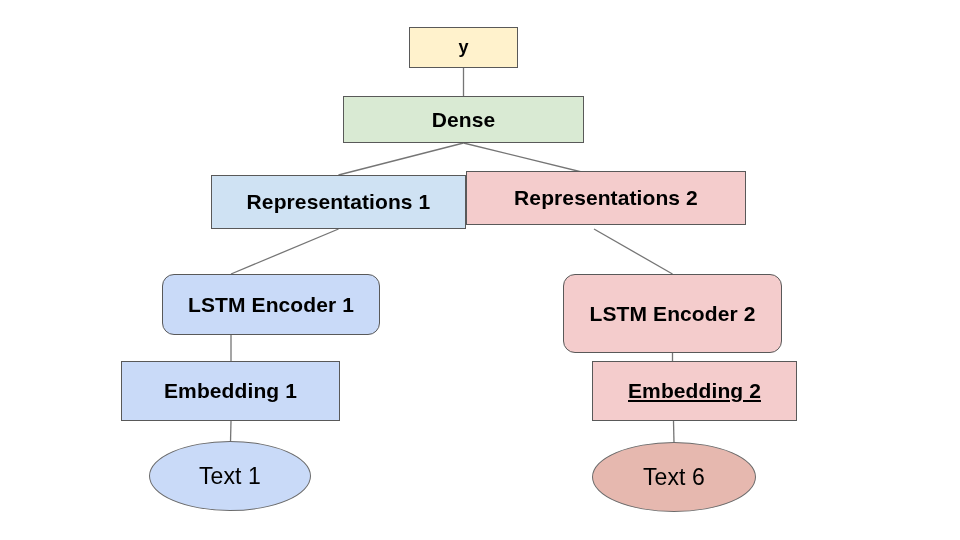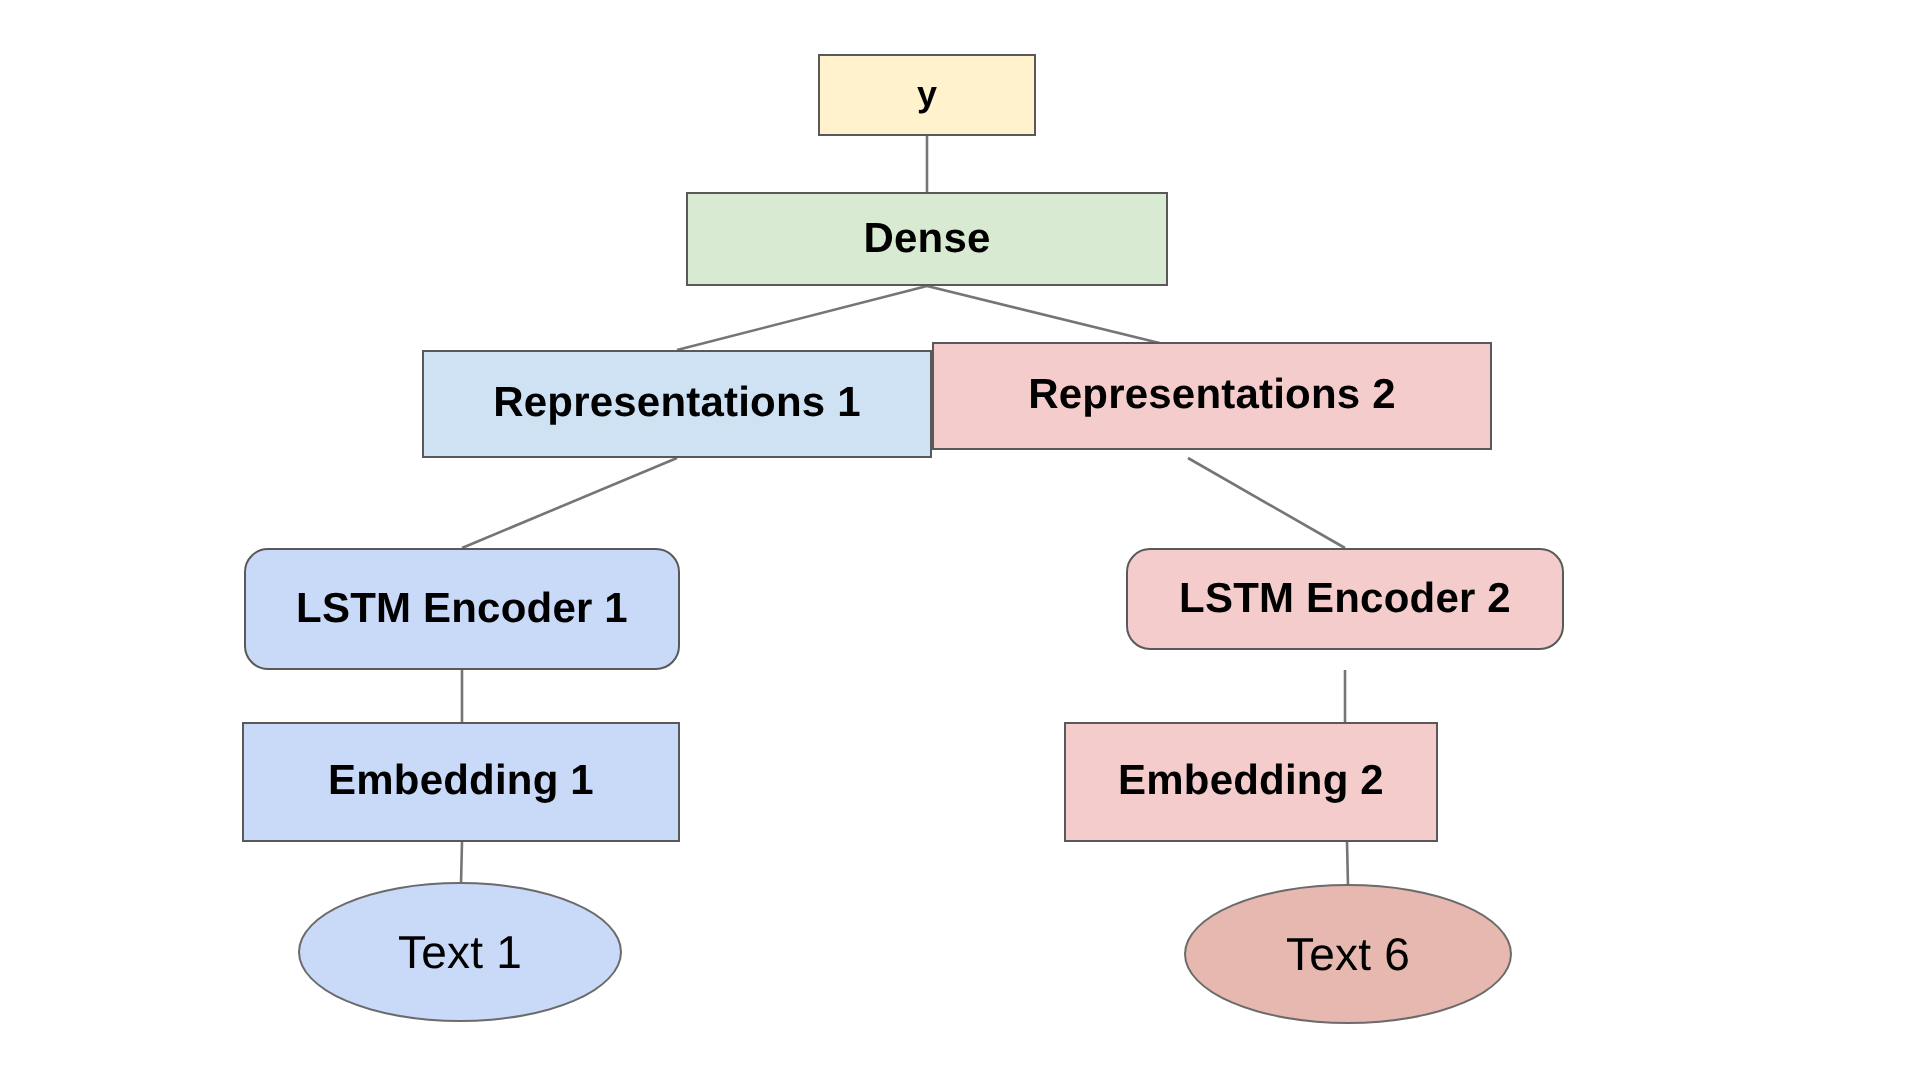--- a/index.html
+++ b/index.html
@@ -40,23 +40,23 @@
     border: 1.2px solid #6b6b6b;
     font-weight: normal;
     font-size: 23px;
   }
   
   #node-y     { left: 409px; top: 27px;  width: 109px; height: 41px; font-size: 18px; }
   #node-dense { left: 343px; top: 96px;  width: 241px; height: 47px; }
   #node-rep1  { left: 211px; top: 175px; width: 255px; height: 54px; }
   #node-rep2  { left: 466px; top: 171px; width: 280px; height: 54px; }
   #node-lstm1 { left: 122px; top: 274px; width: 218px; height: 61px; }
-  #node-lstm2 { left: 563px; top: 274px; width: 219px; height: 51px; }
+  #node-lstm2 { left: 563px; top: 274px; width: 219px; height: 79px; }
   #node-emb1  { left: 121px; top: 361px; width: 219px; height: 60px; }
-  #node-emb2  { left: 532px; top: 361px; width: 187px; height: 60px; }
+  #node-emb2  { left: 592px; top: 361px; width: 205px; height: 60px; text-decoration: underline; }
   #node-text1 { left: 149px; top: 441px; width: 162px; height: 70px; }
   #node-text2 { left: 592px; top: 442px; width: 164px; height: 70px; }
 </style>
 </head>
 <body>
 
 <div id="canvas">
 
   <svg id="edges" viewBox="0 0 960 540" xmlns="http://www.w3.org/2000/svg">
     <g stroke="#757575" stroke-width="1.3" fill="none">
@@ -73,21 +73,21 @@
   </svg>
 
   <div class="node" id="node-y" style="background-color: rgb(255, 242, 204);">y</div>
 
   <div class="node" id="node-dense" style="background-color: rgb(217, 234, 211);">Dense</div>
 
   <div class="node" id="node-rep1" style="background-color: rgb(207, 226, 243);">Representations 1</div>
 
   <div class="node" id="node-rep2" style="background-color: rgb(244, 204, 204);">Representations 2</div>
 
-  <div class="node rounded" id="node-lstm1" style="background-color: rgb(201, 218, 248);">LSTM Encoder 1</div>
+  <div class="node rounded" id="node-lstm1" style="background-color: rgb(201, 218, 248); margin-left: 40px;">LSTM Encoder 1</div>
 
   <div class="node rounded" id="node-lstm2" style="background-color: rgb(244, 204, 204);">LSTM Encoder 2</div>
 
   <div class="node" id="node-emb1" style="background-color: rgb(201, 218, 248);">Embedding 1</div>
 
   <div class="node" id="node-emb2" style="background-color: rgb(244, 204, 204);">Embedding 2</div>
 
   <div class="node ellipse" id="node-text1" style="background-color: rgb(201, 218, 248);">Text 1</div>
 
   <div class="node ellipse" id="node-text2" style="background-color: rgb(230, 184, 175);">Text 6</div>

